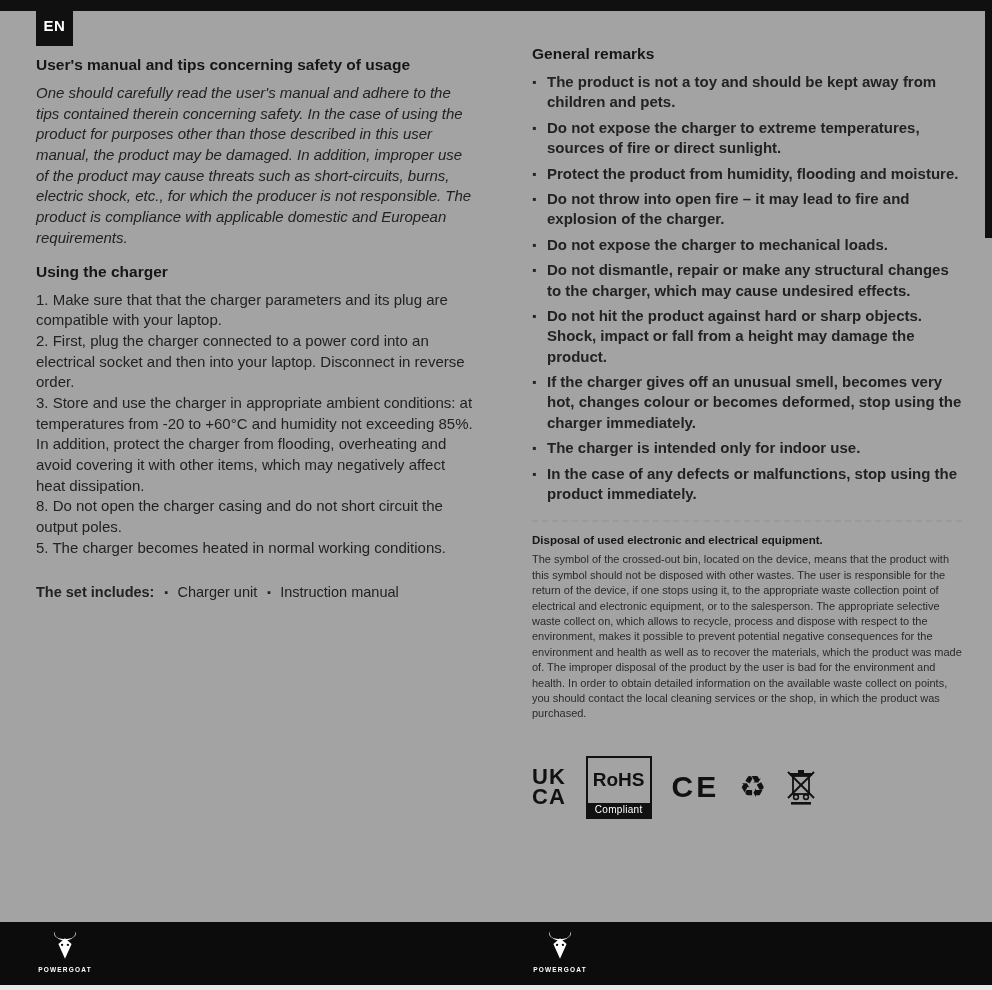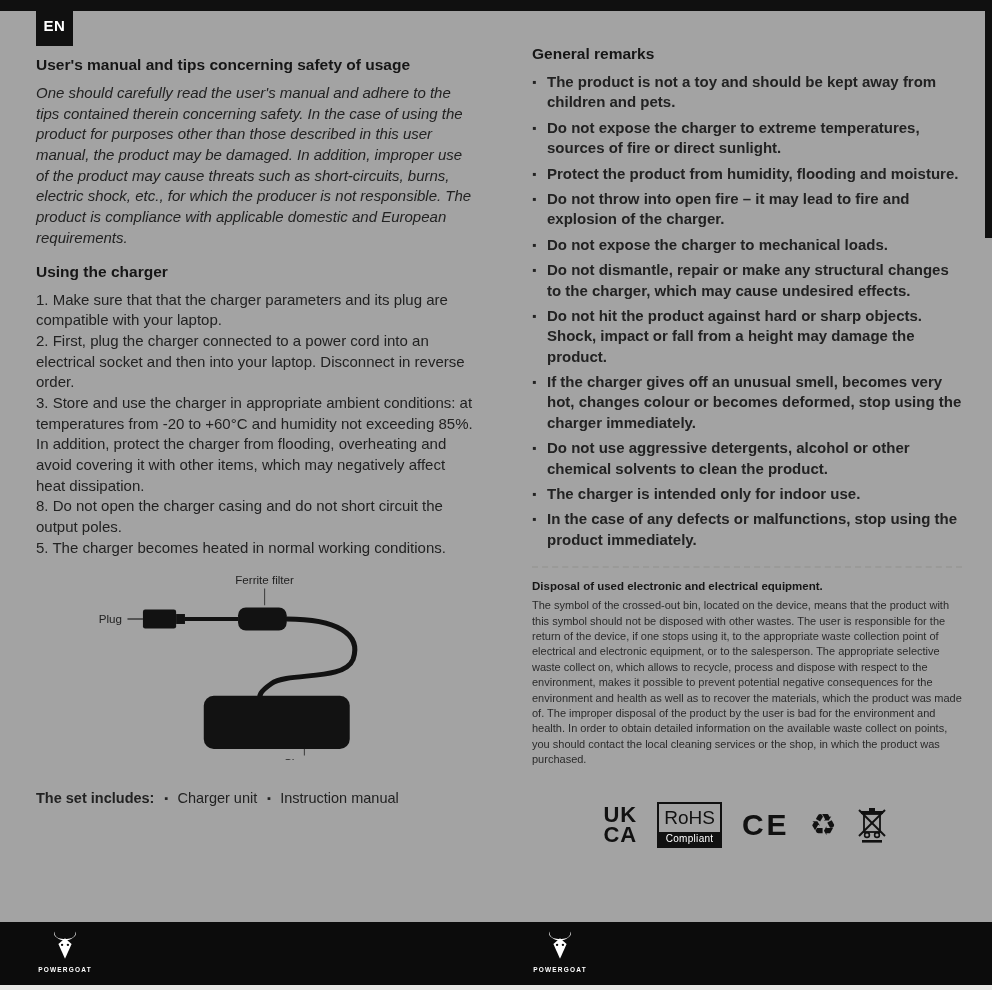--- a/index.html
+++ b/index.html
@@ -73,31 +73,31 @@
     margin-top:26px;font-size:14.5px;color:#222;
     display:flex;align-items:center;gap:10px;
   }
   .set-label{font-weight:bold;}
   .set-item{position:relative;padding-left:13px;}
   .set-item::before{
     content:"▪";position:absolute;left:0;top:0;font-size:11px;line-height:1.6;
   }
   
   .marks-row{
-    display:flex;align-items:center;justify-content:center;
+    display:flex;align-items:center;justify-content:flex-start;
     gap:20px;margin-top:34px;padding-right:4px;
   }
   .ukca{
     font-weight:bold;font-size:22px;line-height:.92;letter-spacing:1px;
     color:#111;text-align:center;
   }
   .rohs-box{
     border:2.5px solid #111;text-align:center;min-width:58px;
   }
-  .rohs-top{font-weight:normal;font-size:19px;padding:4px 5px;color:#111;line-height:1.1;}
+  .rohs-top{font-weight:bold;font-size:19px;padding:12px 5px;color:#111;line-height:1.1;}
   .rohs-strip{
     background:#111;color:#fff;font-size:10px;padding:1px 4px 2px;
     letter-spacing:.3px;
   }
   .ce-mark{
     font-size:30px;font-weight:600;letter-spacing:3px;color:#111;
   }
   .recycle-mark{font-size:30px;color:#111;line-height:1;}
   
   .footerbar{
@@ -137,44 +137,20 @@
     <p class="body-text">One should carefully read the user's manual and adhere to the tips contained therein concerning safety. In the case of using the product for purposes other than those described in this user manual, the product may be damaged. In addition, improper use of the product may cause threats such as short-circuits, burns, electric shock, etc., for which the producer is not responsible. The product is compliance with applicable domestic and European requirements.</p>
 
     <h3 class="sec sec-gap">Using the charger</h3>
     <p class="num-item">1. Make sure that that the charger parameters and its plug are compatible with your laptop.</p>
     <p class="num-item">2. First, plug the charger connected to a power cord into an electrical socket and then into your laptop. Disconnect in reverse order.</p>
     <p class="num-item">3. Store and use the charger in appropriate ambient conditions: at temperatures from -20 to +60°C and humidity not exceeding 85%. In addition, protect the charger from flooding, overheating and avoid covering it with other items, which may negatively affect heat dissipation.</p>
     <p class="num-item">8. Do not open the charger casing and do not short circuit the output poles.</p>
     <p class="num-item">5. The charger becomes heated in normal working conditions.</p>
 
 
-    <div class="diagram-wrap">
-      <svg width="300" height="188" viewBox="0 0 270 170">
-
-        <text x="150" y="11" text-anchor="middle" font-size="10.5" fill="#222">Ferrite filter</text>
-        <line x1="150" y1="15" x2="150" y2="30" stroke="#444" stroke-width="1"></line>
-
-        <text x="0" y="46" font-size="10.5" fill="#222">Plug</text>
-        <line x1="26" y1="42.5" x2="40" y2="42.5" stroke="#444" stroke-width="1.5"></line>
-
-        <rect x="40" y="34" width="30" height="17" rx="2" fill="#121212"></rect>
-        <rect x="70" y="38" width="8" height="9" fill="#121212"></rect>
-
-        <line x1="78" y1="42.5" x2="126" y2="42.5" stroke="#121212" stroke-width="3.5"></line>
-
-        <rect x="126" y="32" width="44" height="21" rx="7" fill="#121212"></rect>
-
-        <path d="M170 42.5 C 215 42.5 238 56 230 79 C 222 99 172 90 156 101 C 146 108 144 112 147 116" fill="none" stroke="#121212" stroke-width="4.5" stroke-linecap="round"></path>
-
-        <rect x="95" y="112" width="132" height="48" rx="9" fill="#121212"></rect>
-
-        <line x1="186" y1="160" x2="186" y2="166" stroke="#444" stroke-width="1"></line>
-        <text x="186" y="176" text-anchor="middle" font-size="10.5" fill="#222">Charger</text>
-      </svg>
-    </div>
 
     <div class="set-line">
       <span class="set-label">The set includes:</span>
       <span class="set-item">Charger unit</span>
       <span class="set-item">Instruction manual</span>
     </div>
 
   </div>
 
   <div class="col col-right">
@@ -183,21 +159,20 @@
 
     <ul class="sq">
       <li>The product is not a toy and should be kept away from children and pets.</li>
       <li>Do not expose the charger to extreme temperatures, sources of fire or direct sunlight.</li>
       <li>Protect the product from humidity, flooding and moisture.</li>
       <li>Do not throw into open fire – it may lead to fire and explosion of the charger.</li>
       <li>Do not expose the charger to mechanical loads.</li>
       <li>Do not dismantle, repair or make any structural changes to the charger, which may cause undesired effects.</li>
       <li>Do not hit the product against hard or sharp objects. Shock, impact or fall from a height may damage the product.</li>
       <li>If the charger gives off an unusual smell, becomes very hot, changes colour or becomes deformed, stop using the charger immediately.</li>
-      <li>Do not use aggressive detergents, alcohol or other chemical solvents to clean the product.</li>
       <li>The charger is intended only for indoor use.</li>
       <li>In the case of any defects or malfunctions, stop using the product immediately.</li>
     </ul>
 
     <hr class="dashed-divider">
 
     <p class="disposal-title">Disposal of used electronic and electrical equipment.</p>
     <p class="disposal-body">The symbol of the crossed-out bin, located on the device, means that the product with this symbol should not be disposed with other wastes. The user is responsible for the return of the device, if one stops using it, to the appropriate waste collection point of electrical and electronic equipment, or to the salesperson. The appropriate selective waste collect on, which allows to recycle, process and dispose with respect to the environment, makes it possible to prevent potential negative consequences for the environment and health as well as to recover the materials, which the product was made of. The improper disposal of the product by the user is bad for the environment and health. In order to obtain detailed information on the available waste collect on points, you should contact the local cleaning services or the shop, in which the product was purchased.</p>
 
     <div class="marks-row">

